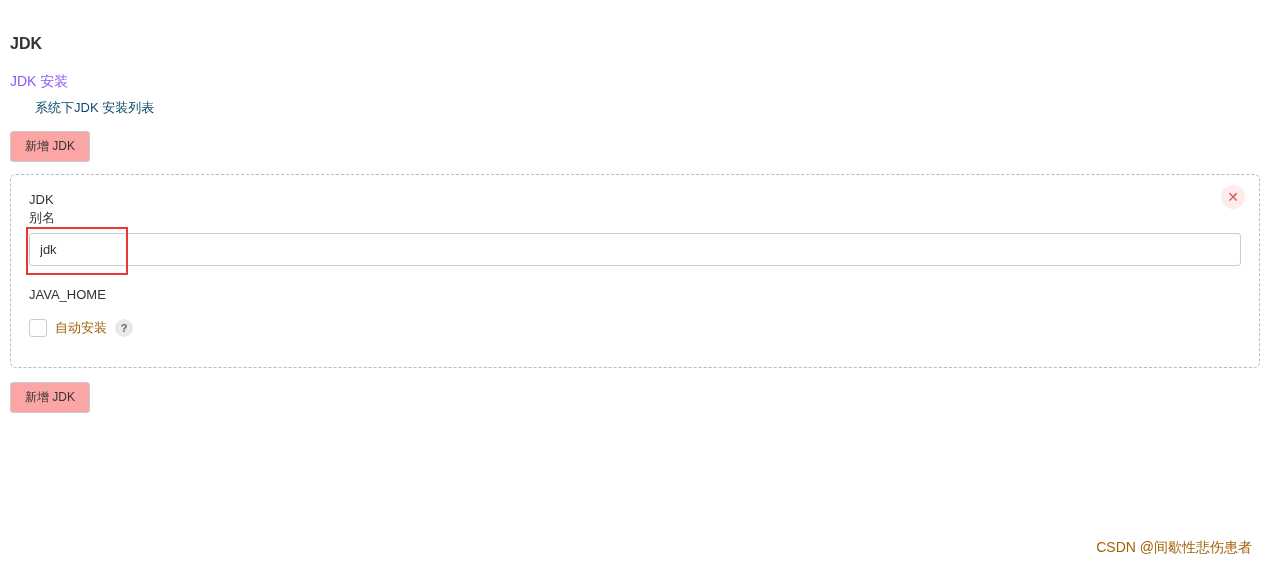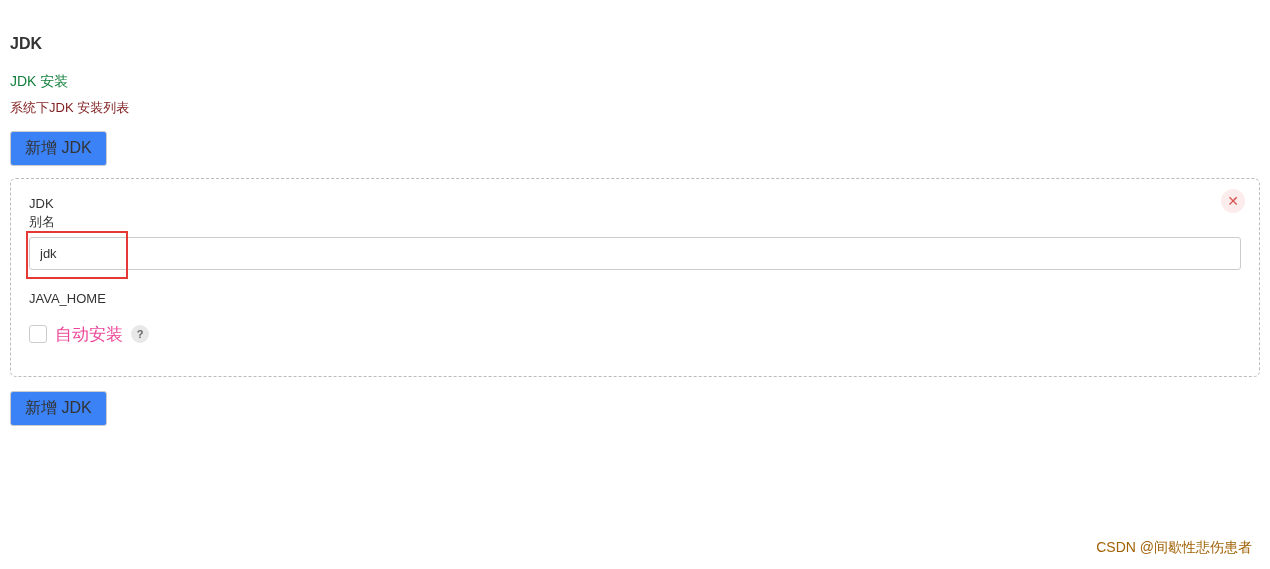--- a/index.html
+++ b/index.html
@@ -16,35 +16,36 @@
       width: 1270px;
     }
     .section-title {
       font-weight: bold;
       font-size: 16px;
       color: #333;
       margin-bottom: 20px;
       margin-top: 25px;
     }
     .label-text {
-      color: #15803d;
+      color: #8b5cf6;
       margin-bottom: 8px;
     }
     .sub-label {
-      color: #7f1d1d;
+      color: #0c4a6e;
       margin-bottom: 14px;
       font-size: 13px;
+      margin-left: 25px;
     }
     .btn {
       display: inline-block;
       padding: 6px 14px;
       border: 1px solid #ccc;
-      background: #3b82f6;
+      background: #fca5a5;
       color: #333;
-      font-size: 16px;
+      font-size: 12px;
       cursor: pointer;
       border-radius: 3px;
       margin-bottom: 12px;
     }
     .dashed-box {
       border: 1px dashed #bbb;
       border-radius: 6px;
       padding: 16px 18px 30px 18px;
       position: relative;
       margin-bottom: 14px;
@@ -98,22 +99,22 @@
     }
     .checkbox-box {
       width: 18px;
       height: 18px;
       border: 1px solid #ccc;
       border-radius: 3px;
       background: #fff;
       cursor: pointer;
     }
     .checkbox-label {
-      font-size: 17px;
-      color: #ec4899;
+      font-size: 13px;
+      color: #a16207;
     }
     .help-icon {
       display: inline-flex;
       align-items: center;
       justify-content: center;
       width: 18px;
       height: 18px;
       border-radius: 50%;
       background: #e8e8e8;
       color: #666;

